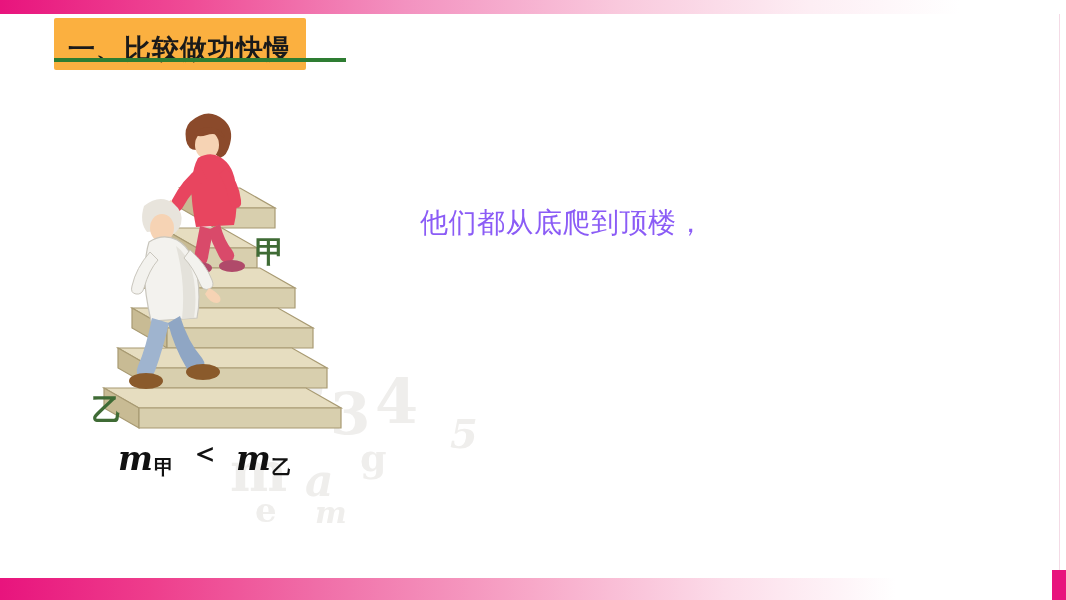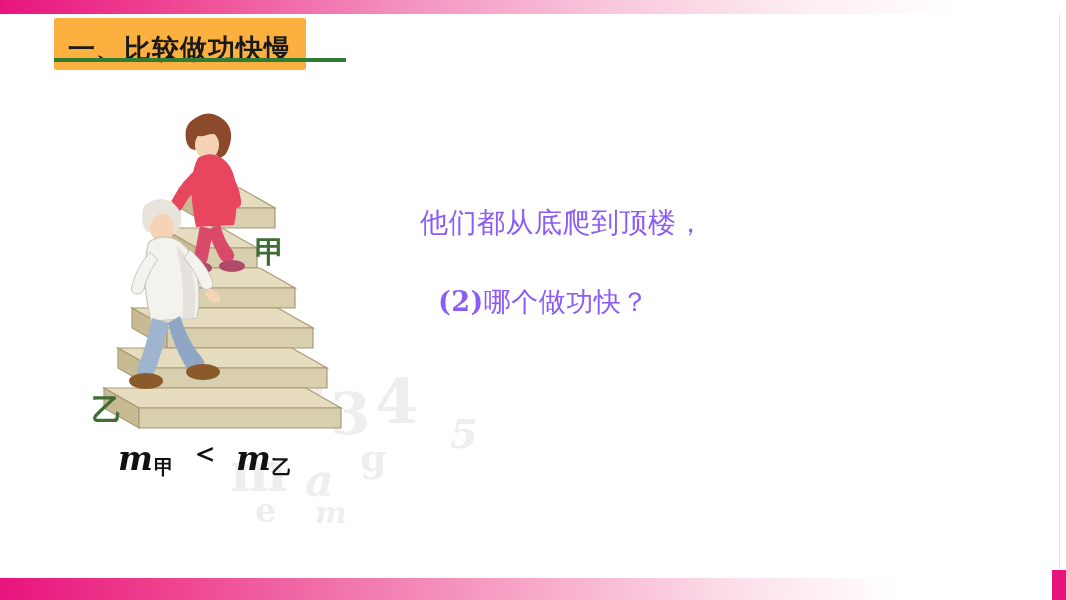--- a/index.html
+++ b/index.html
@@ -239,22 +239,19 @@
       <span class="sub">甲</span>
     <span class="lt">＜</span>
     <span class="m">m</span>
       <span class="sub">乙</span>
   </div>
 
   <div class="qcol">
     <p class="q-intro">他们都从底爬到顶楼，</p>
 
 
-    <p class="q-item">
-      <span class="num">(2)</span><span>哪个做功快？</span>
-    </p>
 
   </div>
 
   <div class="right-edge"></div>
   <div class="bottom-bar"></div>
   <div class="bottom-bar-accent"></div>
 </div>
 
 </body></html>

